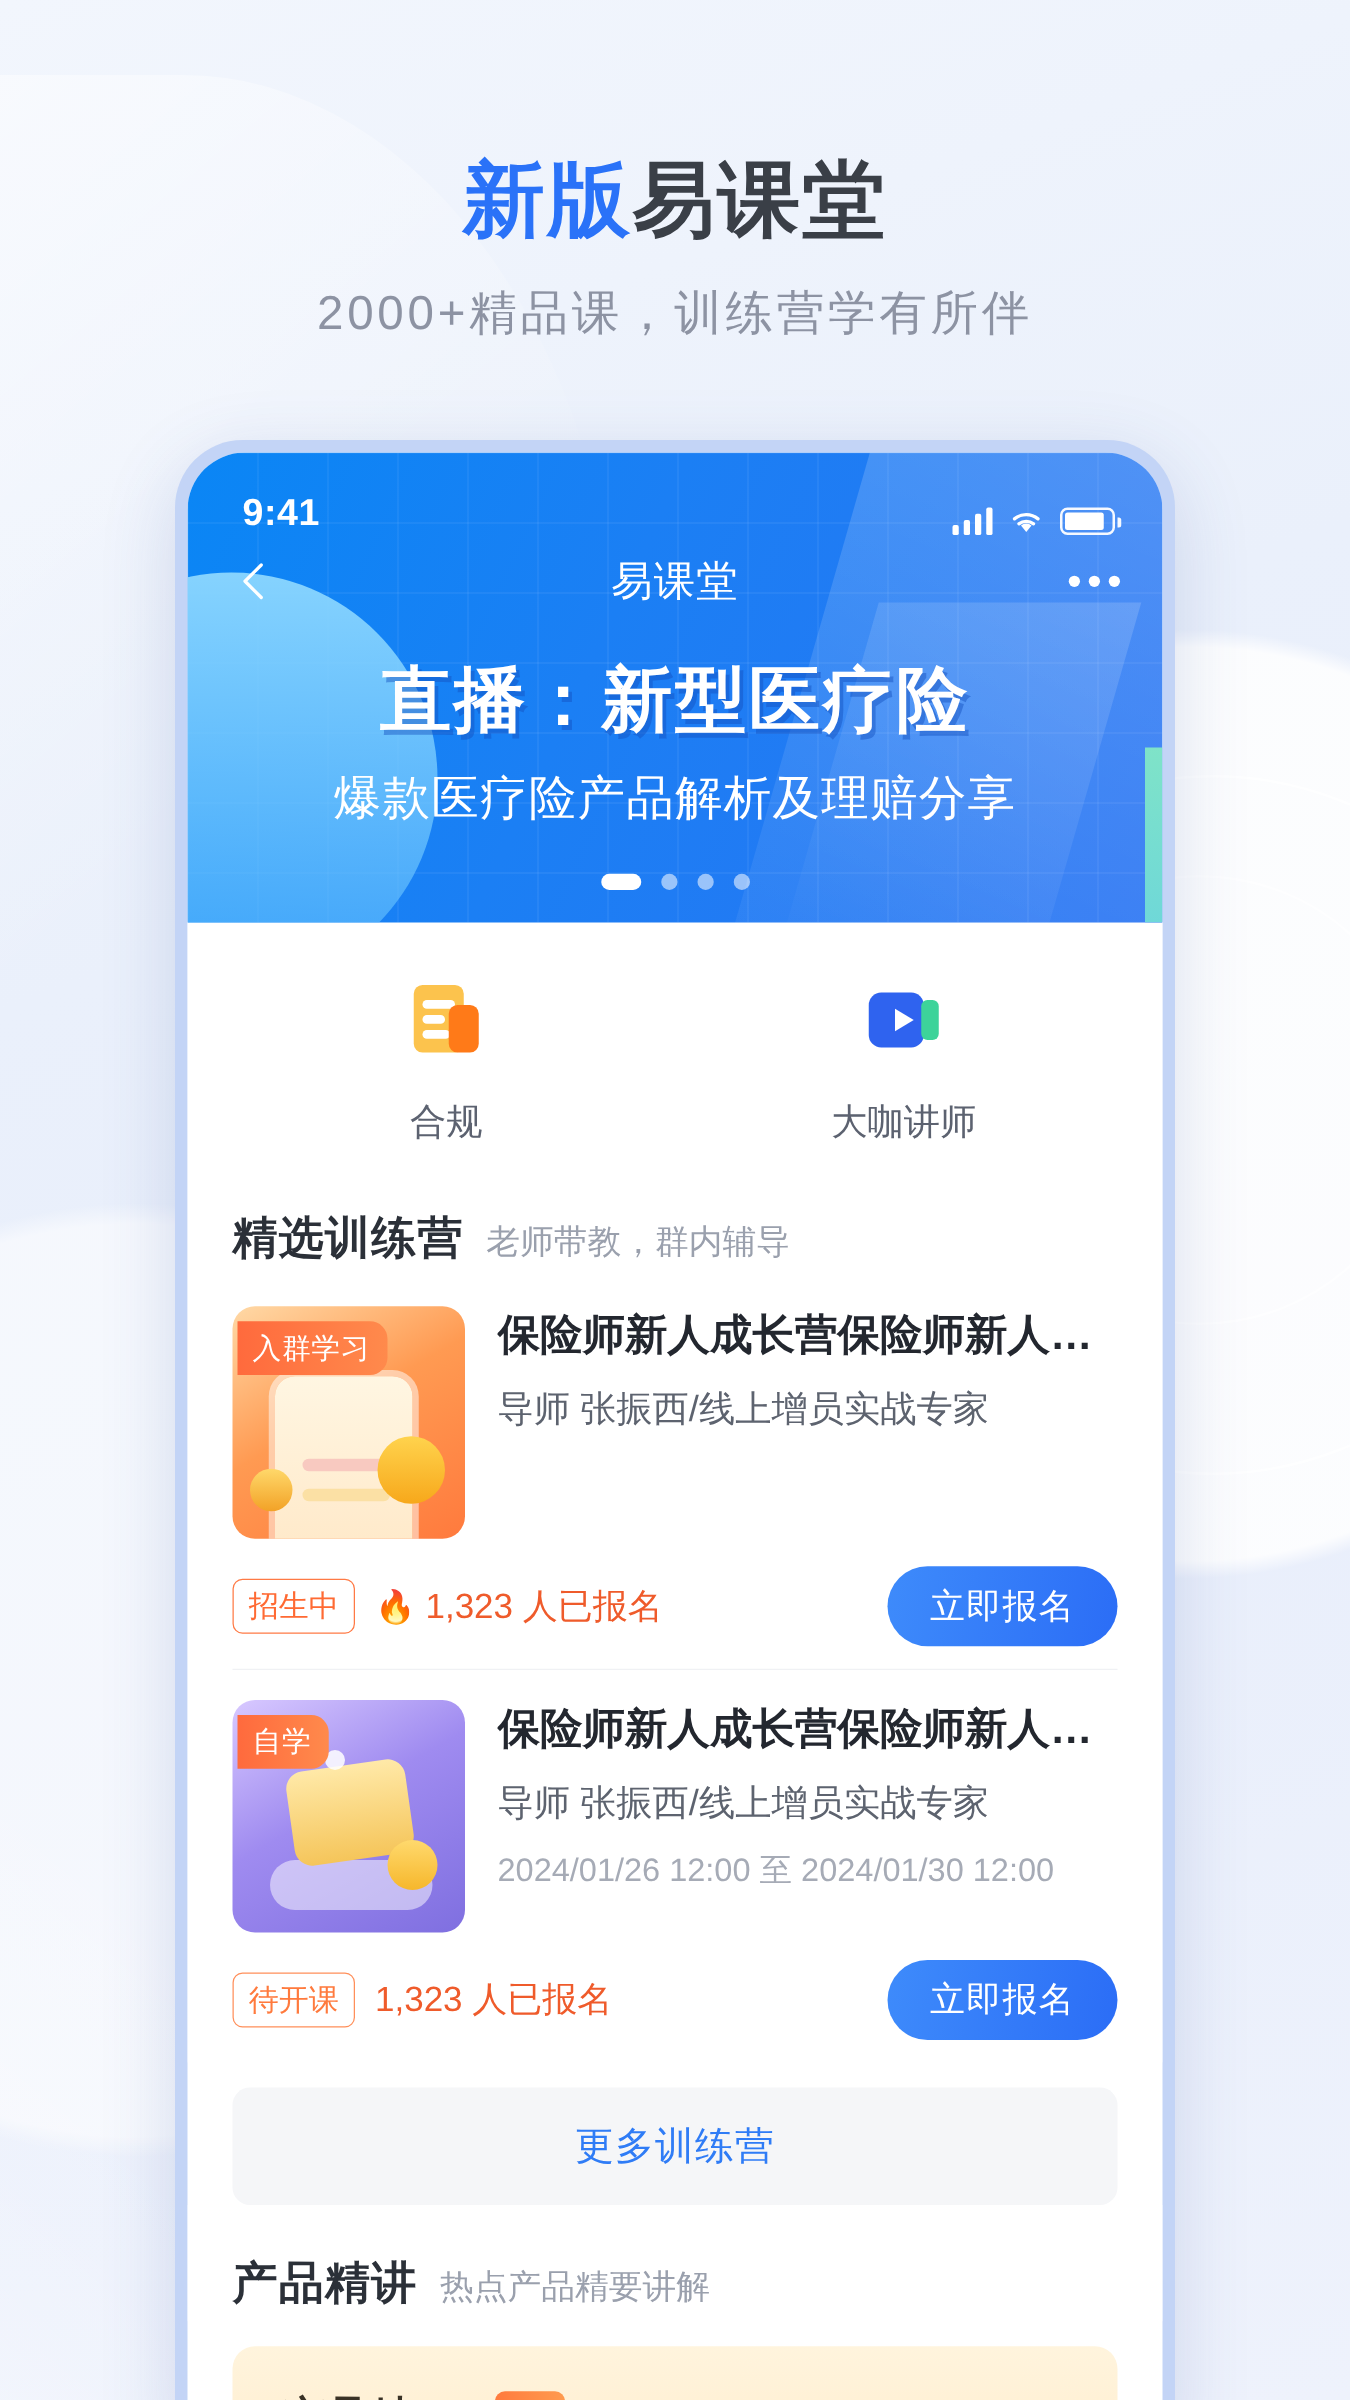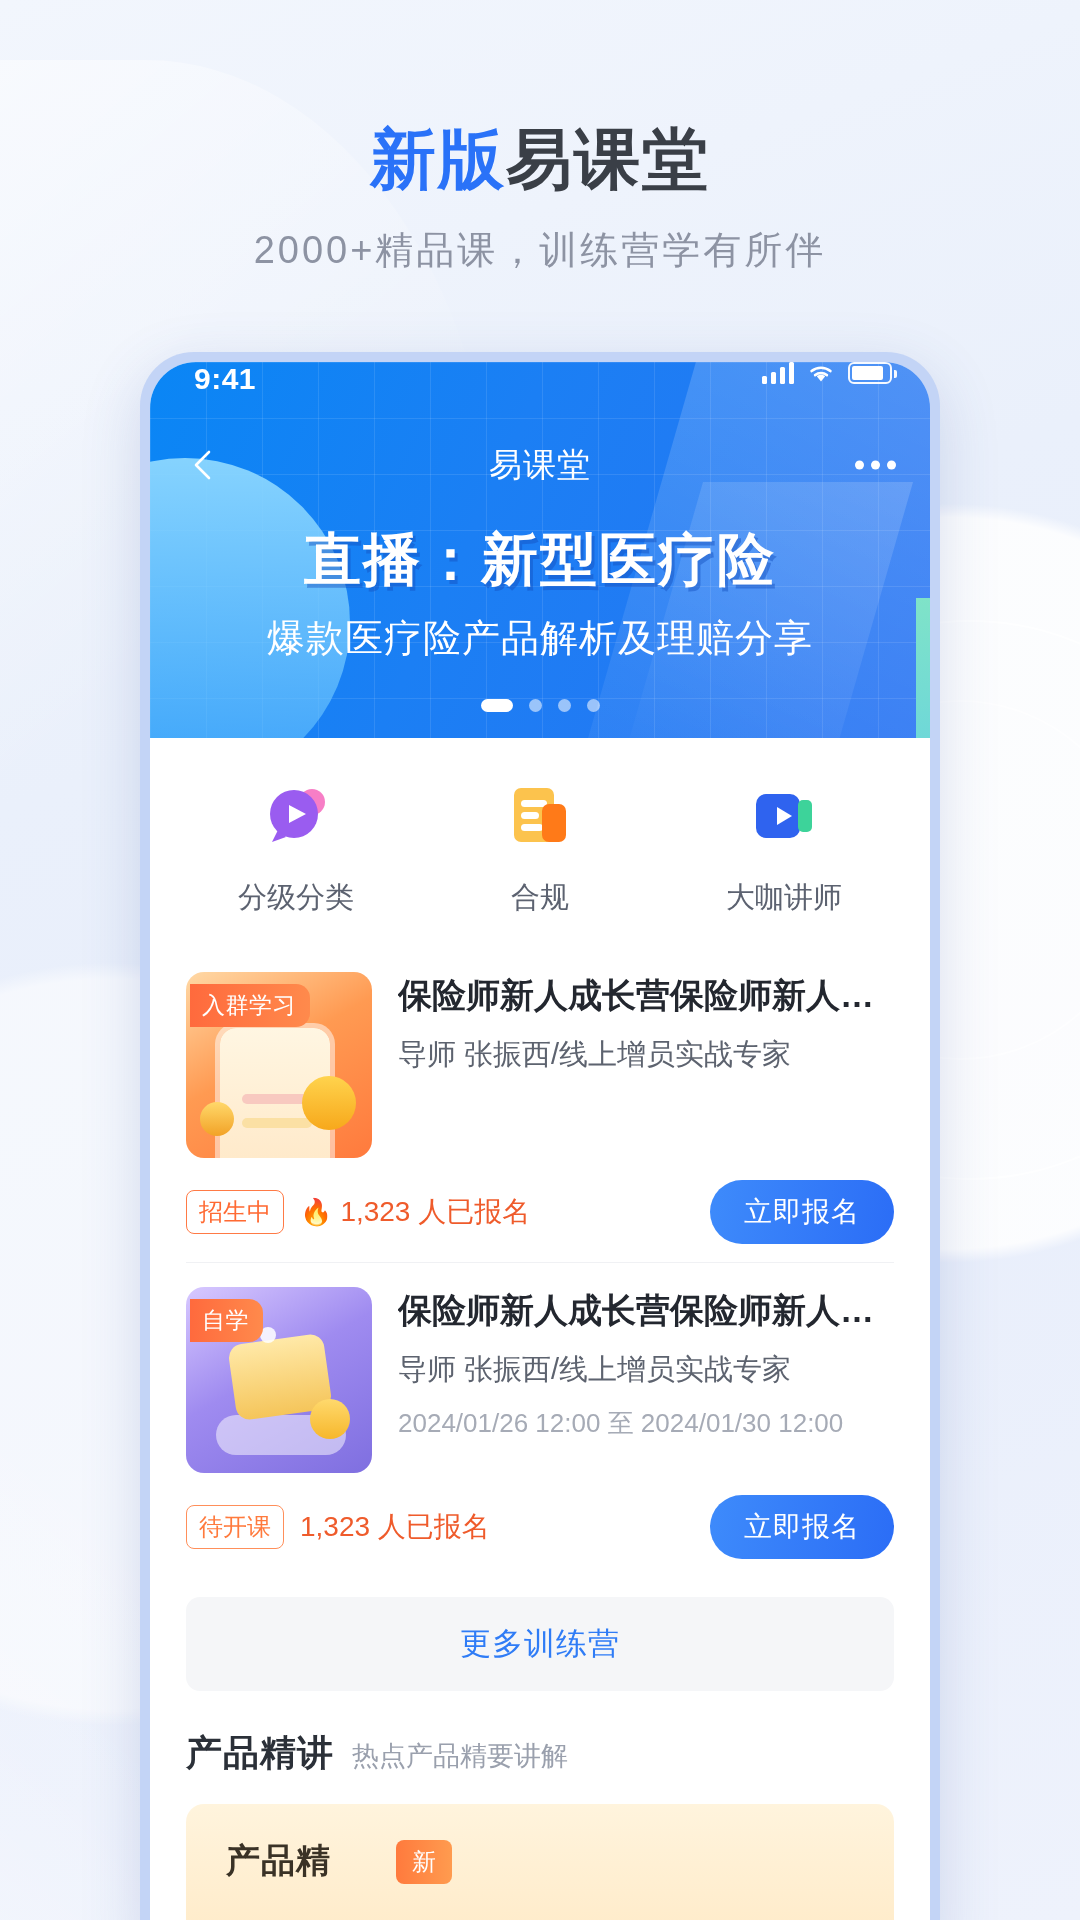--- a/index.html
+++ b/index.html
@@ -94,21 +94,21 @@
     transform:skewX(-16deg);
   }
   .hero-edge{
     position:absolute; right:0; top:236px; width:14px; height:140px;
     background:linear-gradient(180deg,#7fe3c8,#6fd8d8);
   }
 
   
   .statusbar{
     position:relative; z-index:4; height:66px;
-    display:flex; align-items:flex-start; justify-content:space-between;
+    display:flex; align-items:flex-end; justify-content:space-between;
     padding:0 38px 0 44px; color:#fff;
   }
   .status-time{ font-size:30px; font-weight:700; letter-spacing:.5px; }
   .status-icons{ display:flex; align-items:center; gap:12px; }
   .signal{ display:flex; align-items:flex-end; gap:4px; height:22px; }
   .signal i{ display:block; width:5px; background:#fff; border-radius:1.5px; }
   .signal i:nth-child(1){ height:8px; }
   .signal i:nth-child(2){ height:12px; }
   .signal i:nth-child(3){ height:17px; }
   .signal i:nth-child(4){ height:22px; }
@@ -322,32 +322,20 @@
         <i></i>
         <i></i>
         <i></i>
       </div>
     </div>
 
     <div class="cats">
       <div class="cat">
         <div class="cat-ico">
           <svg width="76" height="76" viewBox="0 0 76 76">
-            <circle cx="54" cy="22" r="13" fill="#f77ec6"></circle>
-            <path d="M38 8a26 26 0 11-26 26c0-5 1.4-9.7 3.9-13.7L12 52l13-3.5A25.9 25.9 0 0038 60" fill="none"></path>
-            <circle cx="36" cy="34" r="24" fill="#9a5cf0"></circle>
-            <path d="M20 50l-6 12 14-5z" fill="#9a5cf0"></path>
-            <path d="M31 25l17 9-17 9z" fill="#fff"></path>
-          </svg>
-        </div>
-        <div class="cat-label">分级分类</div>
-      </div>
-      <div class="cat">
-        <div class="cat-ico">
-          <svg width="76" height="76" viewBox="0 0 76 76">
             <rect x="12" y="8" width="40" height="54" rx="7" fill="#fcc34d"></rect>
             <rect x="19" y="20" width="26" height="7" rx="3.5" fill="#fff"></rect>
             <rect x="19" y="32" width="18" height="7" rx="3.5" fill="#fff"></rect>
             <rect x="19" y="44" width="22" height="7" rx="3.5" fill="#fff"></rect>
             <rect x="40" y="24" width="24" height="38" rx="7" fill="#ff7a18"></rect>
           </svg>
         </div>
         <div class="cat-label">合规</div>
       </div>
       <div class="cat">
@@ -355,20 +343,24 @@
           <svg width="76" height="76" viewBox="0 0 76 76">
             <rect x="10" y="14" width="44" height="44" rx="10" fill="#2f63ef"></rect>
             <path d="M31 27l15 9-15 9z" fill="#fff"></path>
             <rect x="52" y="20" width="14" height="32" rx="5" fill="#3dd39a"></rect>
           </svg>
         </div>
         <div class="cat-label">大咖讲师</div>
       </div>
     </div>
 
+    <div class="section-head">
+      <div class="section-title">精选训练营</div>
+      <div class="section-sub">老师带教，群内辅导</div>
+    </div>
 
     <div class="list">
 
       <div class="course">
         <div class="course-main">
           <div class="thumb thumb-a">
             <div class="art1"></div>
             <div class="art4"></div>
             <div class="art5"></div>
             <div class="art2"></div>

